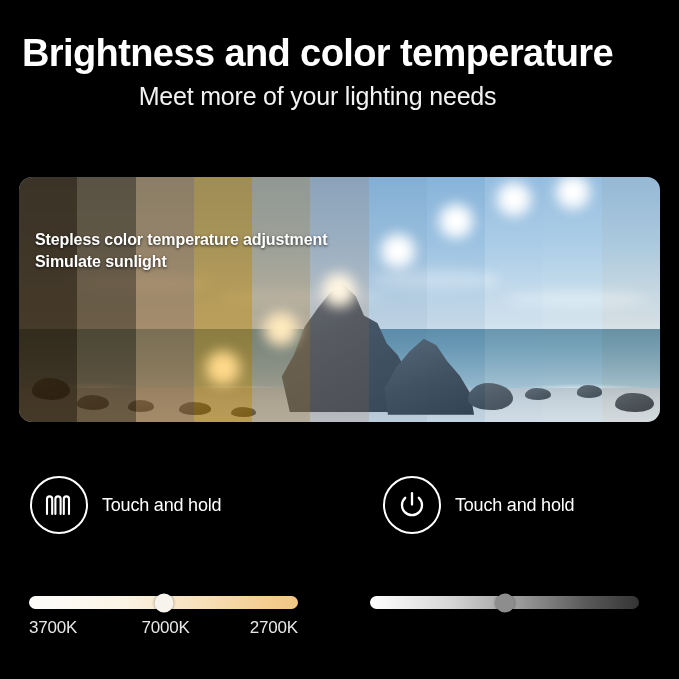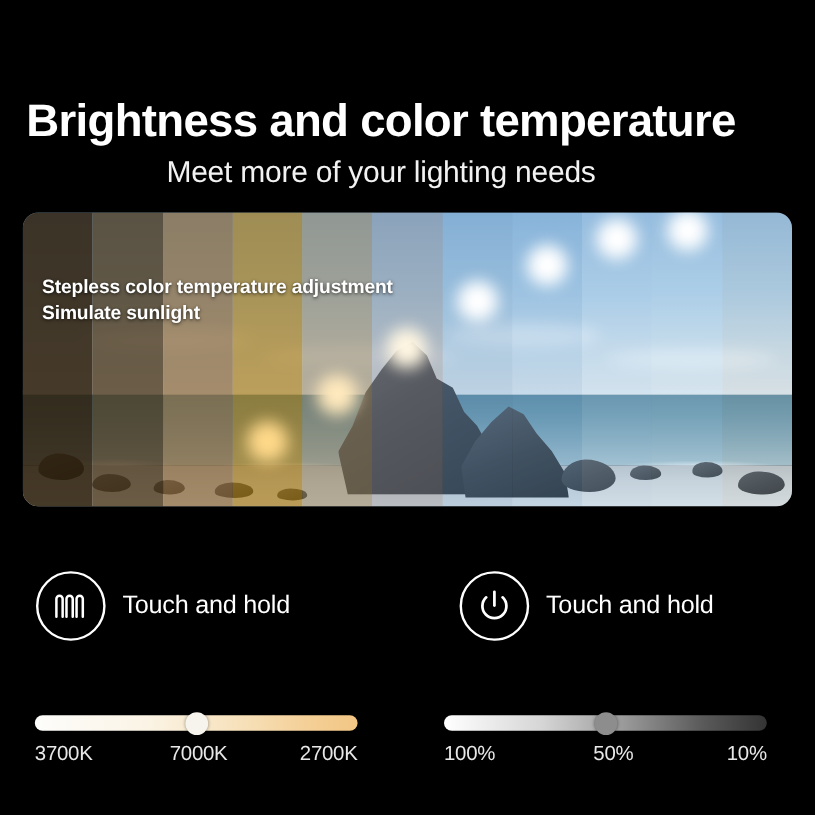--- a/index.html
+++ b/index.html
@@ -17,21 +17,20 @@
     position: relative;
   }
 
   
   .header {
     position: absolute;
     top: 0; left: 0;
     width: 635px;
     padding-top: 34px;
     text-align: center;
-    margin-top: 48px;
   }
   .title {
     font-size: 38px;
     font-weight: bold;
     letter-spacing: -0.6px;
     line-height: 1.05;
     color: #ffffff;
     margin: 0;
     white-space: nowrap;
   }
@@ -210,21 +209,21 @@
     height: 58px;
     flex: 0 0 58px;
     border: 2.5px solid #ffffff;
     border-radius: 50%;
     display: flex;
     align-items: center;
     justify-content: center;
     box-sizing: border-box;
   }
   .feat-text .feat-title {
-    font-size: 21px;
+    font-size: 18px;
     font-weight: normal;
     color: #ffffff;
     line-height: 1.15;
     letter-spacing: -0.2px;
     white-space: nowrap;
   }
   .feat-text .feat-sub {
     font-size: 15.5px;
     font-weight: normal;
     color: #f0f0f0;
@@ -399,20 +398,15 @@
       <span class="tick">3700K</span>
       <span class="tick mid">7000K</span>
       <span class="tick">2700K</span>
     </div>
   </div>
 
   <div class="slider-group right">
     <div class="track bright">
       <div class="knob bright" style="left: 50%;"></div>
     </div>
-    <div class="tick-row">
-      <span class="tick">100%</span>
-      <span class="tick mid">50%</span>
-      <span class="tick">10%</span>
-    </div>
   </div>
 
 </div>
 
 </body></html>

